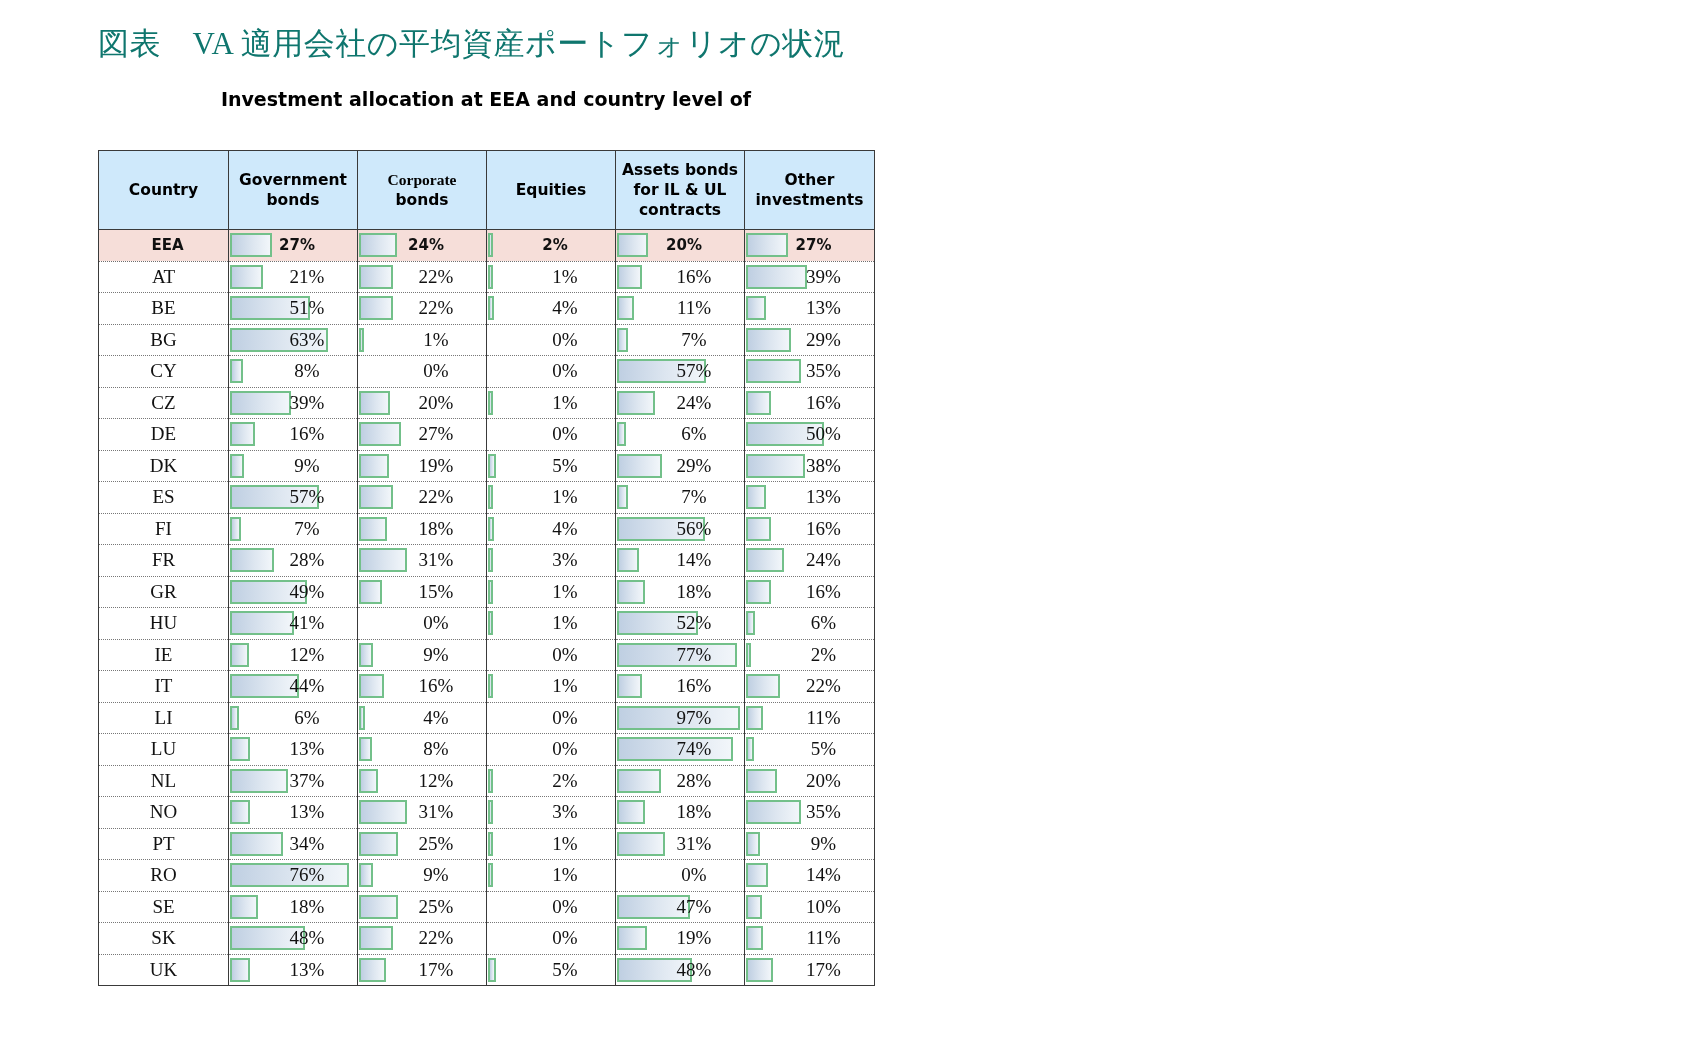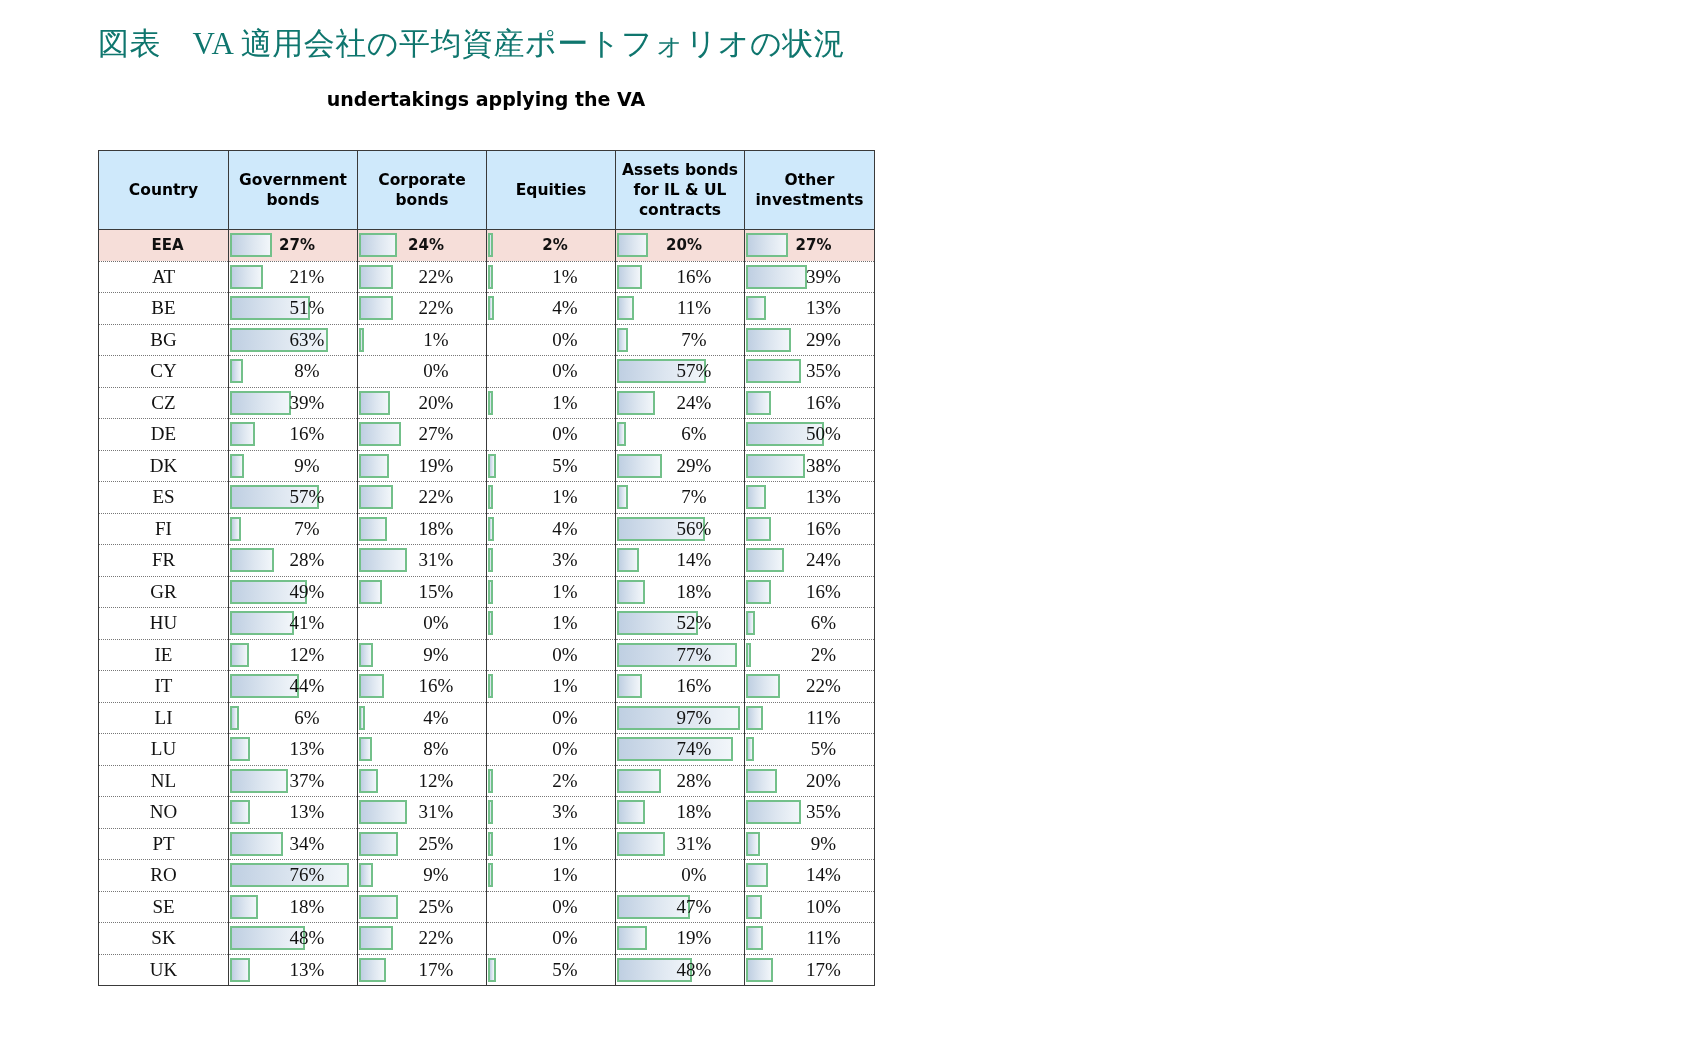--- a/index.html
+++ b/index.html
@@ -143,21 +143,21 @@
     padding-left: 28px;
     box-sizing: border-box;
   }
 </style>
 </head>
 <body>
 
 <div class="jp-caption">図表　VA 適用会社の平均資産ポートフォリオの状況</div>
 
 <div class="chart-title">
-  <span class="l2">undertakings applying the VA</span>
+  <span class="l1">Investment allocation at EEA and country level of</span>
 </div>
 
 <div class="table-wrap">
   <table class="alloc">
     <colgroup>
       <col class="c-country">
       <col class="c-data">
       <col class="c-data">
       <col class="c-data">
       <col class="c-data">
@@ -166,21 +166,21 @@
     <thead>
       <tr id="hdr-row">
           <th>
             <span style="display: block;">Country</span>
           </th>
           <th>
             <span style="display: block;">Government</span>
             <span style="display: block;">bonds</span>
           </th>
           <th>
-            <span style="display: block;">Corporate</span>
+            <span style="display: block; font-family: Liberation Serif, serif;">Corporate</span>
             <span style="display: block;">bonds</span>
           </th>
           <th>
             <span style="display: block;">Equities</span>
           </th>
           <th>
             <span style="display: block;">Assets bonds</span>
             <span style="display: block;">for IL &amp; UL</span>
             <span style="display: block;">contracts</span>
           </th>

